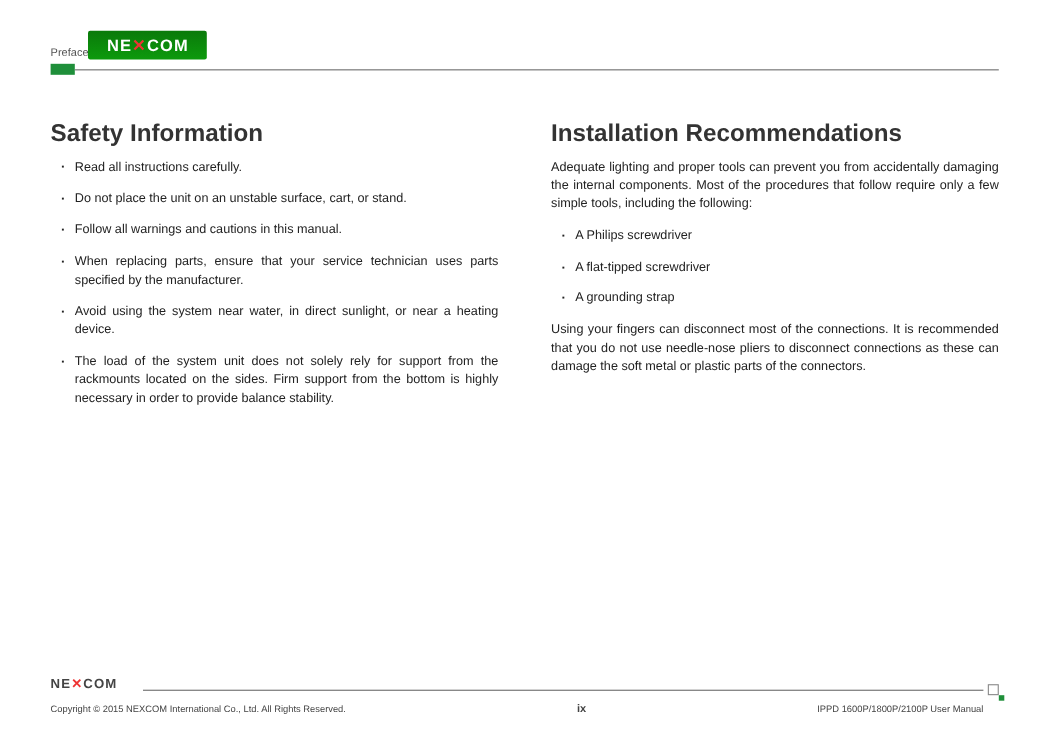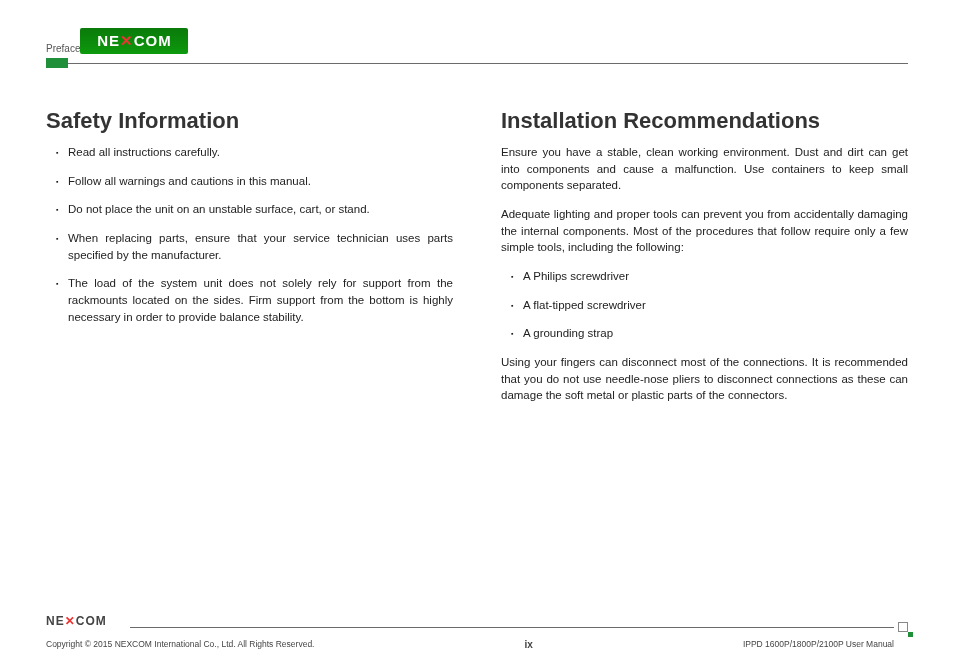--- a/index.html
+++ b/index.html
@@ -156,30 +156,30 @@
 <div class="header-rule">
   <div class="rule-tab"></div>
   <div class="rule-line"></div>
 </div>
 
 <div class="content">
   <div class="col">
     <h1>Safety Information</h1>
     <ul>
       <li>Read all instructions carefully.</li>
+      <li>Do not place the unit on an unstable surface, cart, or stand.</li>
       <li>Follow all warnings and cautions in this manual.</li>
-      <li>Do not place the unit on an unstable surface, cart, or stand.</li>
       <li>When replacing parts, ensure that your service technician uses parts specified by the manufacturer.</li>
+      <li>Avoid using the system near water, in direct sunlight, or near a heating device.</li>
       <li>The load of the system unit does not solely rely for support from the rackmounts located on the sides. Firm support from the bottom is highly necessary in order to provide balance stability.</li>
     </ul>
   </div>
 
   <div class="col">
     <h1>Installation Recommendations</h1>
-    <p class="intro">Ensure you have a stable, clean working environment. Dust and dirt can get into components and cause a malfunction. Use containers to keep small components separated.</p>
     <p class="intro">Adequate lighting and proper tools can prevent you from accidentally damaging the internal components. Most of the procedures that follow require only a few simple tools, including the following:</p>
     <ul>
       <li>A Philips screwdriver</li>
       <li>A flat-tipped screwdriver</li>
       <li>A grounding strap</li>
     </ul>
     <p class="intro">Using your fingers can disconnect most of the connections. It is recommended that you do not use needle-nose pliers to disconnect connections as these can damage the soft metal or plastic parts of the connectors.</p>
   </div>
 </div>
 

